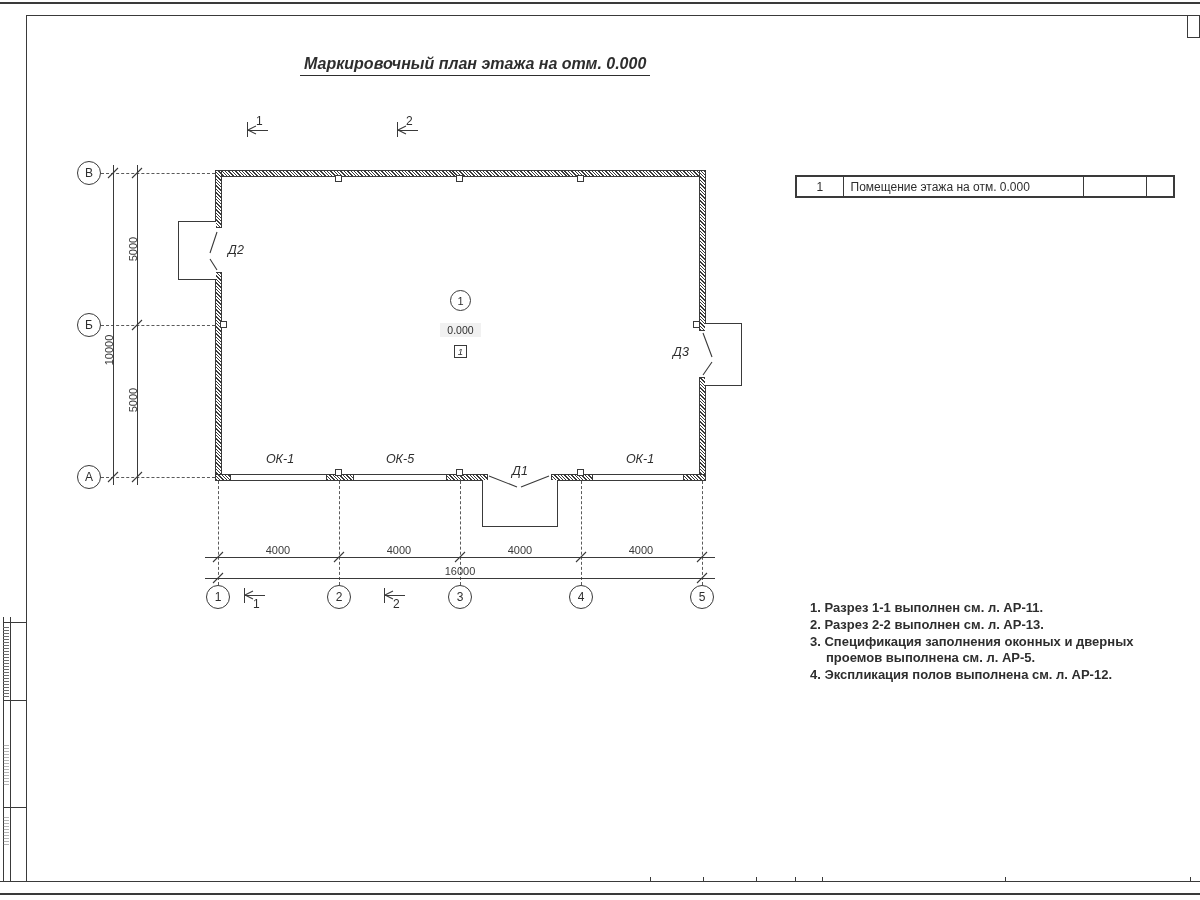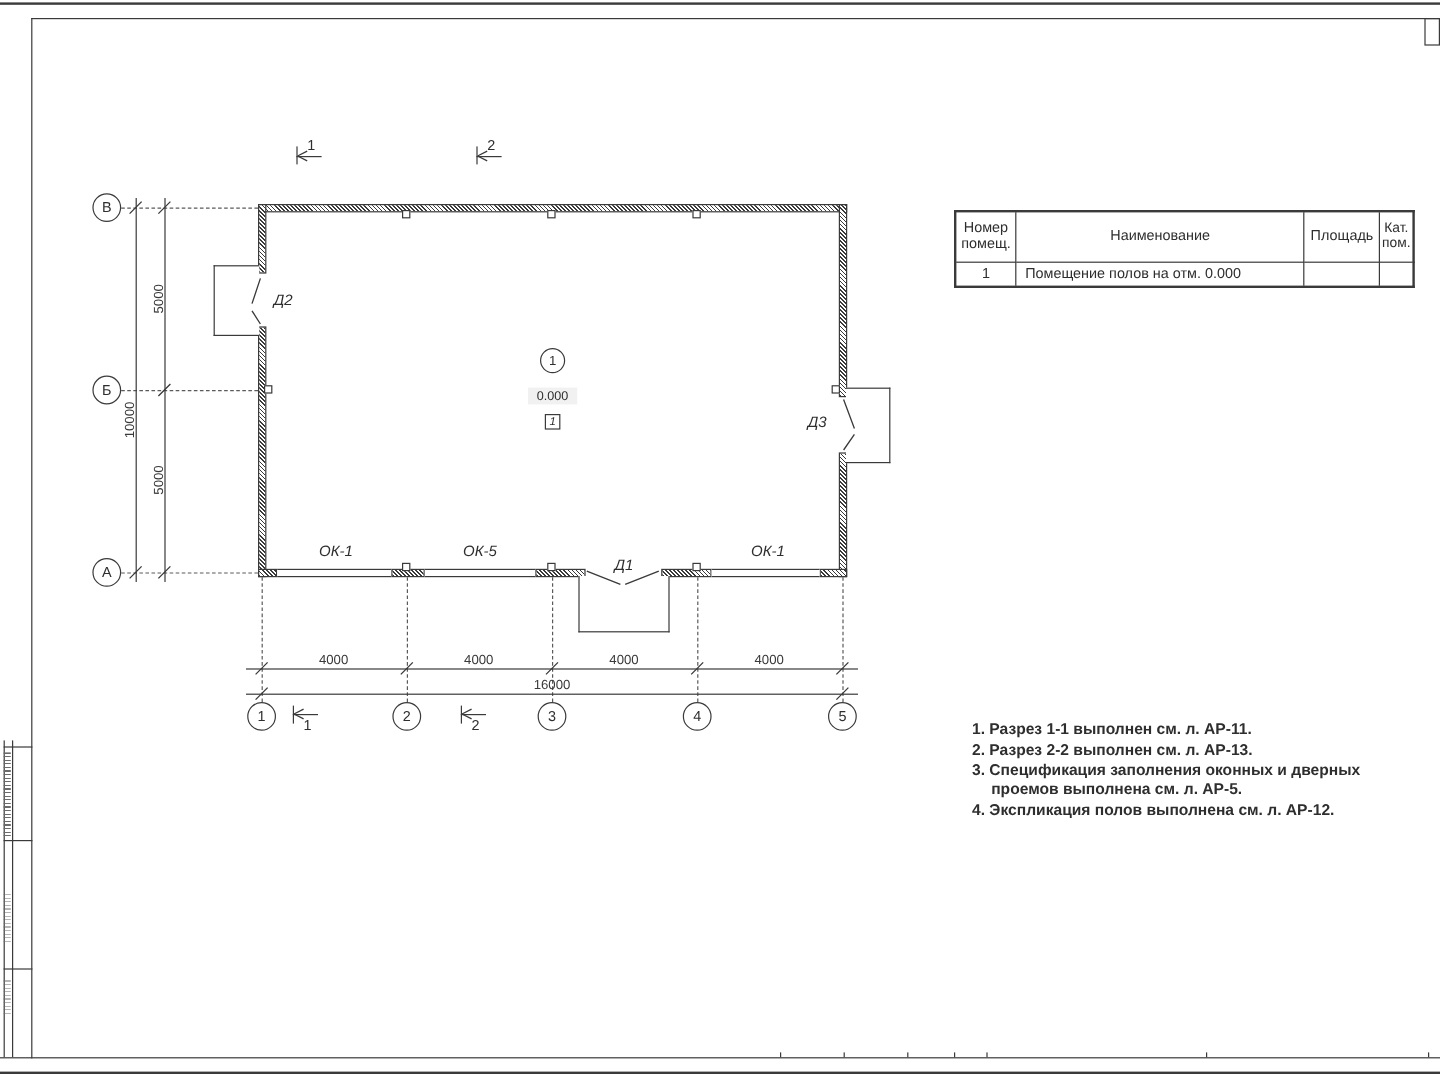--- a/index.html
+++ b/index.html
@@ -66,20 +66,21 @@
 
   <div class="vline" style="left:3px;top:617px;height:264px;"></div>
   <div class="vline" style="left:10px;top:617px;height:264px;"></div>
   <div class="hline" style="left:3px;top:622px;width:24px;"></div>
   <div class="hline" style="left:3px;top:700px;width:24px;"></div>
   <div class="hline" style="left:3px;top:807px;width:24px;"></div>
   <div class="stamp-texture" style="left:3px;top:627px;height:70px;"></div>
   <div class="stamp-texture" style="left:3px;top:745px;height:40px;opacity:.5;"></div>
   <div class="stamp-texture" style="left:3px;top:815px;height:30px;opacity:.5;"></div>
 
+  <div class="title" style="left:300px;top:55px;">Маркировочный план этажа на отм. 0.000</div>
 
   <div class="wall" style="left:215px;top:170px;width:491px;height:7px;"></div>
 
   <div class="wall" style="left:215px;top:170px;width:7px;height:58px;"></div>
   <div class="wall" style="left:215px;top:272px;width:7px;height:209px;"></div>
 
   <div class="wall" style="left:699px;top:170px;width:7px;height:161px;"></div>
   <div class="wall" style="left:699px;top:377px;width:7px;height:104px;"></div>
 
   <div class="wall" style="left:215px;top:474px;width:16px;height:7px;"></div>
@@ -187,29 +188,23 @@
   </svg>
 
   <table class="spec" style="left:795px;top:175px;">
     <colgroup>
       <col style="width:47px">
         <col style="width:240px">
         <col style="width:63px">
         <col style="width:28px">
     </colgroup>
     <tbody>
-        <tr style="height:42px;">
-      <th style="font-size:12px;">Номер помещ.</th>
-      <th>Наименование</th>
-      <th style="padding:0 1px;">Площадь</th>
-      <th style="font-size:11.5px;padding:0 1px;">Кат. пом.</th>
-    </tr>
     <tr style="height:21px;">
       <td style="text-align:center;">1</td>
-      <td style="padding-left:7px;">Помещение полов на отм. 0.000</td>
+      <td style="padding-left:7px;">Помещение этажа на отм. 0.000</td>
       <td></td>
       <td></td>
     </tr>
   </tbody>
     </table>
 
   <div class="notes" style="left:810px;top:600px;">
     <div class="note">1. Разрез 1-1 выполнен см. л. АР-11.</div>
     <div class="note">2. Разрез 2-2 выполнен см. л. АР-13.</div>
     <div class="note">3. Спецификация заполнения оконных и дверных проемов выполнена см. л. АР-5.</div>

